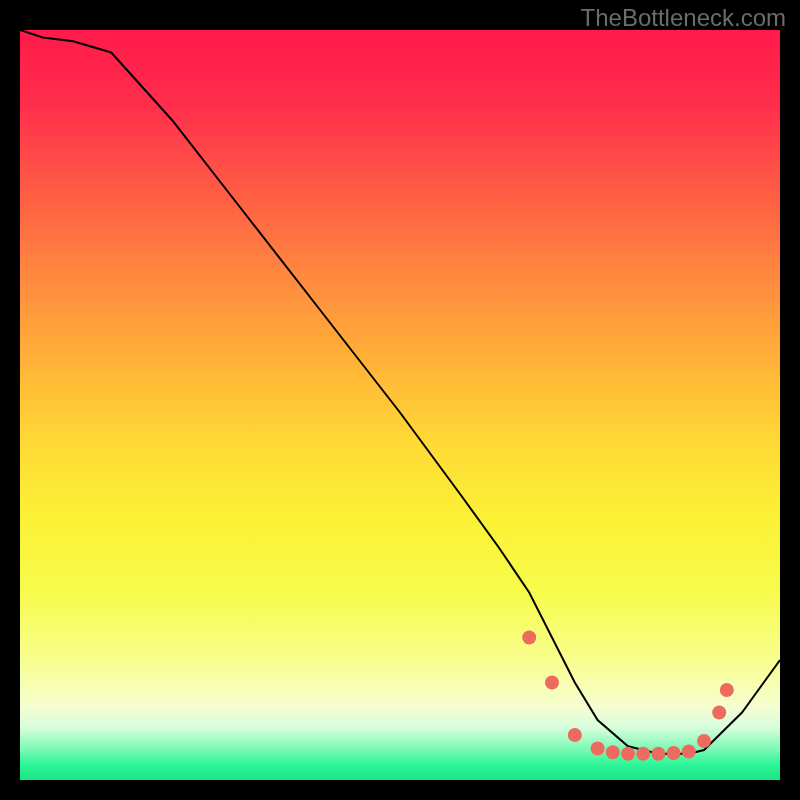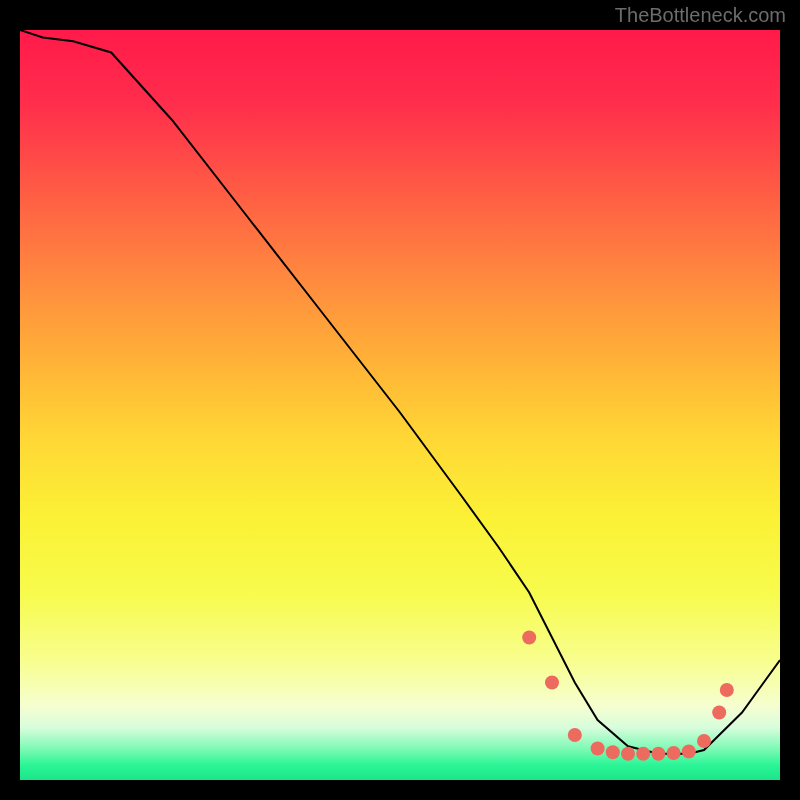--- a/index.html
+++ b/index.html
@@ -8,21 +8,21 @@
     height: 800px;
     background: #000;
     position: relative;
     font-family: Arial, sans-serif;
   }
   .watermark {
     position: absolute;
     top: 4px;
     right: 14px;
     color: #6c6c6c;
-    font-size: 20px;
+    font-size: 24px;
     z-index: 10;
   }
   .plot-area {
     position: absolute;
     left: 20px;
     top: 30px;
     width: 760px;
     height: 750px;
   }
   .gradient-bg {

